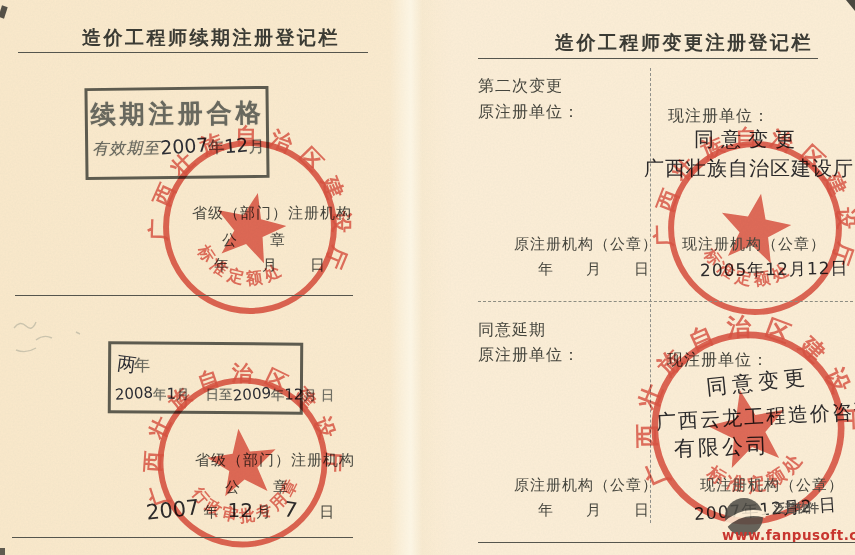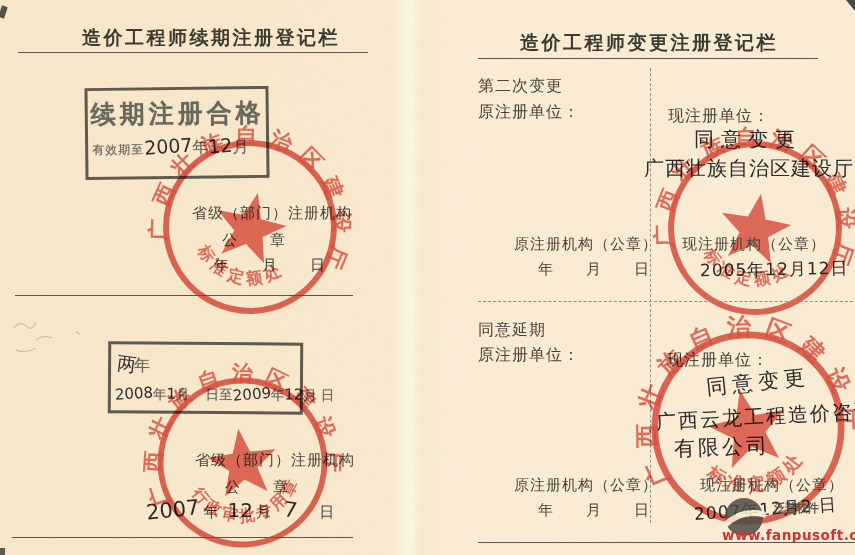--- a/index.html
+++ b/index.html
@@ -45,21 +45,21 @@
   <div class="fold"></div>
 
   <div>
 
     <div class="printed title" style="left:82px;top:25px;">造价工程师续期注册登记栏</div>
     <div class="rule" style="left:18px;top:52px;width:350px;"></div>
 
     <div class="stampbox" style="left:85px;top:87px;width:178px;height:86px;transform:rotate(-.7deg);">
       <div class="stamptext" style="margin:7px 0 0 2px;text-align:center;font-size:25px;letter-spacing:4px;font-weight:700;">续期注册合格</div>
       <div class="row" style="margin:5px 0 0 4px;">
-        <span class="stamptext" style="font-size:12px;letter-spacing:1px;">有效期至</span>
+        <span class="stamptext" style="font-size:16px;letter-spacing:1px;font-style:italic;">有效期至</span>
         <span class="hand" style="position:static;font-size:19px;transform:rotate(-3deg);">2007</span>
         <span class="stamptext" style="font-size:16px;">年</span>
         <span class="hand" style="position:static;font-size:19px;transform:rotate(-4deg);">12</span>
         <span class="stamptext" style="font-size:16px;">月</span>
       </div>
     </div>
 
     <div class="printed" style="left:192px;top:204px;">省级（部门）注册机构</div>
     <div class="printed" style="left:222px;top:231px;">公　　章</div>
     <div class="printed" style="left:214px;top:256px;">年　　月　　日</div>
@@ -124,21 +124,21 @@
         <text class="sealtext" font-size="20" letter-spacing="10"><textPath href="#s2r" startOffset="10">广西壮族自治区建设厅</textPath></text>
         <text class="sealtext" font-size="15" letter-spacing="3"><textPath href="#s2i" startOffset="4">行政审批专用章</textPath></text>
       </svg>
     </div>
 
     <div class="rule" style="left:12px;top:537px;width:341px;"></div>
   </div>
 
   <div>
 
-    <div class="printed title" style="left:520px;top:30px;">造价工程师变更注册登记栏</div>
+    <div class="printed title" style="left:555px;top:30px;">造价工程师变更注册登记栏</div>
     <div class="rule" style="left:478px;top:58px;width:340px;"></div>
 
     <div class="vdash" style="left:650px;top:68px;height:455px;"></div>
 
     <div class="printed" style="left:478px;top:76px;font-size:16px;">第二次变更</div>
     <div class="printed" style="left:478px;top:102px;font-size:16px;">原注册单位：</div>
     <div class="printed" style="left:668px;top:106px;font-size:16px;">现注册单位：</div>
 
     <div class="hand" style="left:694px;top:126px;font-size:20px;letter-spacing:7px;">同意变更</div>
     <div class="hand" style="left:644px;top:155px;font-size:20px;letter-spacing:1px;">广西壮族自治区建设厅</div>

